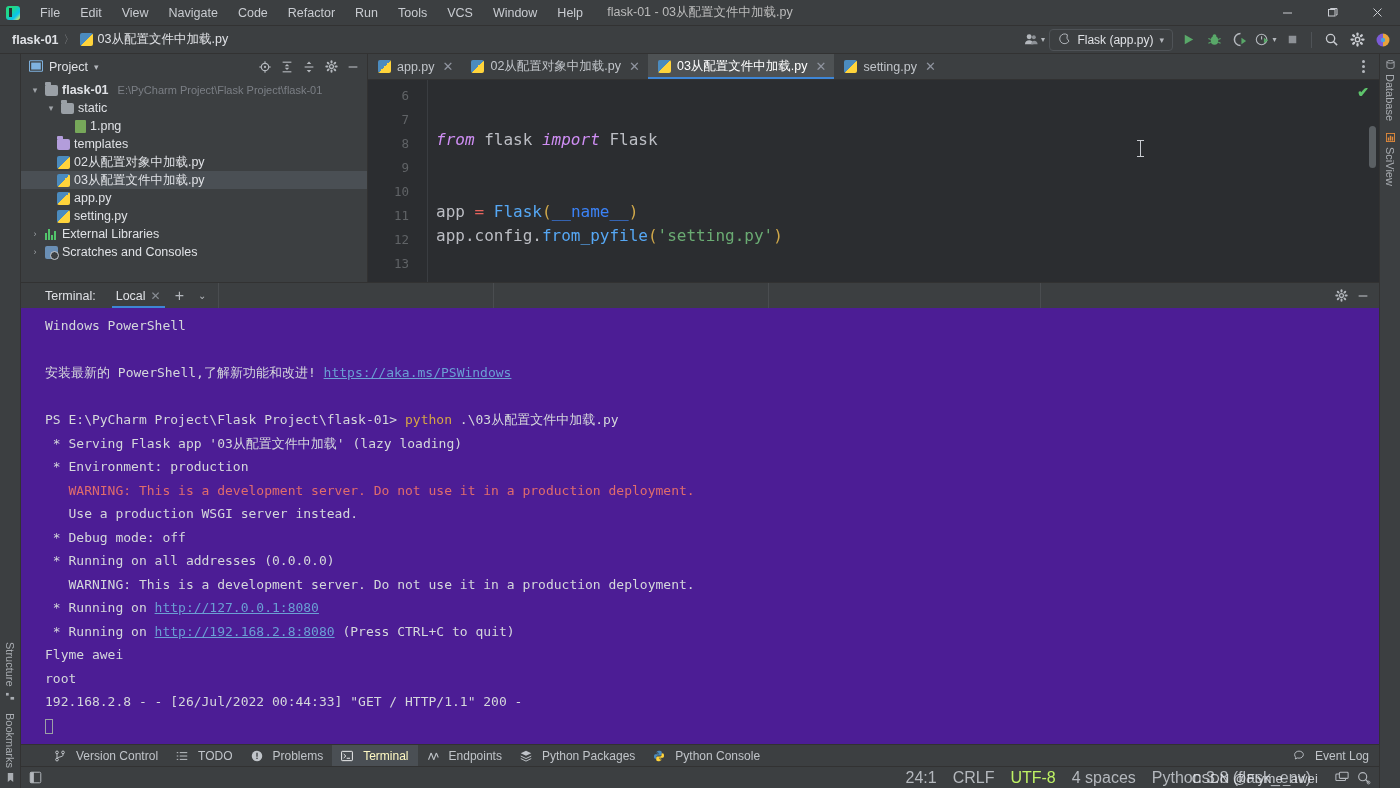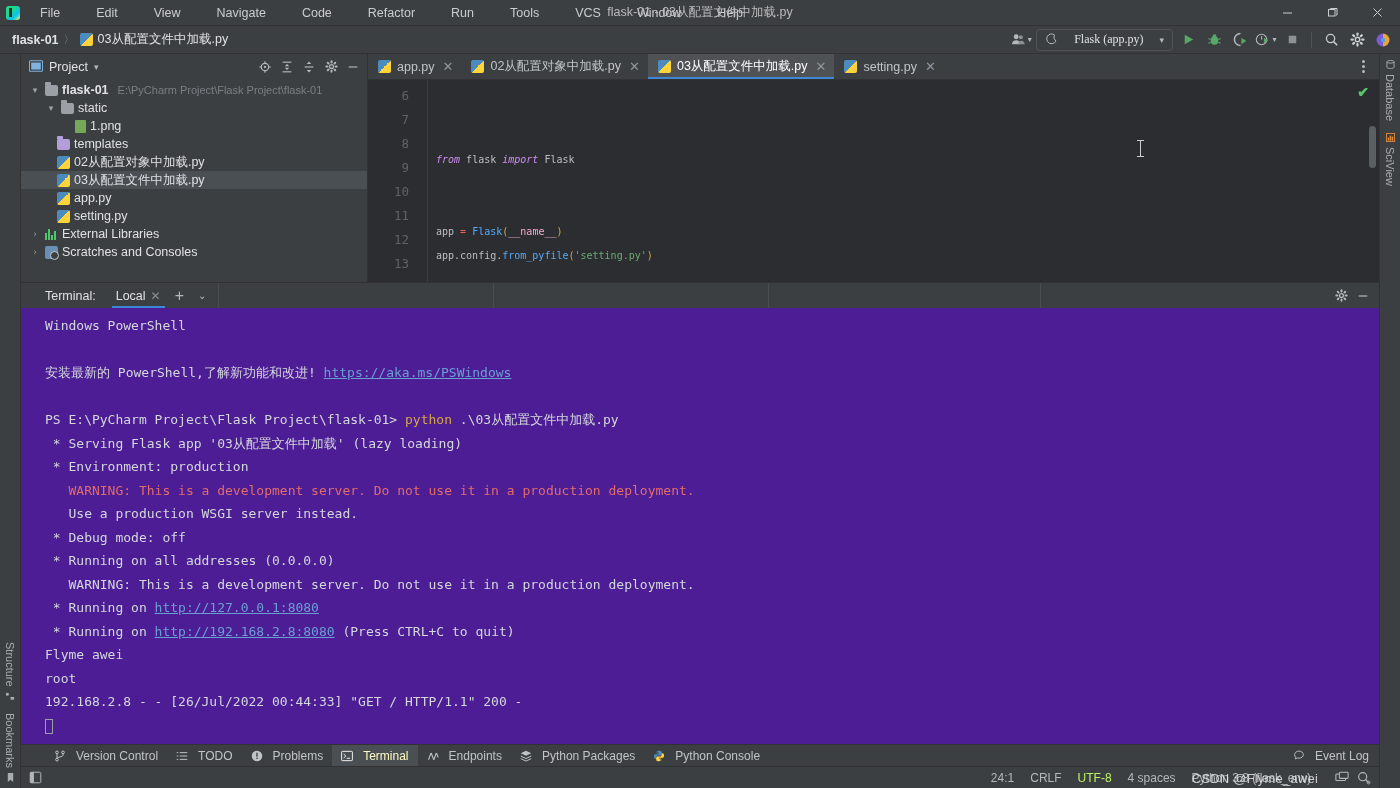--- a/index.html
+++ b/index.html
@@ -19,21 +19,21 @@
   }
   .app-logo { width: 26px; display: flex; align-items: center; justify-content: center; }
   .logo-sq {
     width: 14px; height: 14px; border-radius: 3px;
     background: linear-gradient(135deg,#21d789 0%,#21d789 35%,#07c3f2 70%,#fcf84a 100%);
     position: relative;
   }
   .logo-sq::after{
     content:""; position:absolute; left:3px; top:2px; width:3px; height:9px; background:#2b2d30;
   }
-  .menubar { display: flex; gap: 16px; margin-left: 4px; }
+  .menubar { display: flex; gap: 0px; margin-left: 4px; }
   .menu-item {
     font-size: 12.5px; color: #c9ccd1; padding: 3px 10px; cursor: default; white-space: nowrap;
   }
   .title-text {
     position: absolute; left: 50%; transform: translateX(-50%);
     font-size: 12.5px; color: #bbbbbb; white-space: nowrap;
   }
   .win-controls { margin-left: auto; display: flex; height: 26px; }
   .win-btn {
     width: 45px; display: flex; align-items: center; justify-content: center;
@@ -48,24 +48,23 @@
   .breadcrumb { display: flex; align-items: center; gap: 5px; font-size: 12.5px; padding-left: 6px;}
   .bc-root { font-weight: bold; color: #dfe1e5; }
   .bc-sep { color: #808387; font-size: 11px; }
   .bc-file { color: #dfe1e5; }
   .toolbar-right { margin-left: auto; display: flex; align-items: center; gap: 4px; }
   .tb-btn {
     display:flex; align-items:center; justify-content:center;
     height: 22px; min-width: 22px; border-radius: 3px; color:#b4b8bd;
   }
   .run-config {
-    display: flex; align-items: center; gap: 16px; height: 22px; padding: 0 8px;
+    display: flex; align-items: center; gap: 6px; height: 22px; padding: 0 8px;
     border: 1px solid #4f5357; border-radius: 4px; font-size: 12px; color: #dfe1e5;
     background: #3c3f41;
-    font-family: Liberation Serif, serif;
   }
   .sep-v { width:1px; height:16px; background:#4f5357; margin:0 4px; }
 
   
   .main { flex: 1 1 auto; display: flex; min-height: 0; }
   .left-rail, .right-rail {
     width: 21px; background: #3c3f41; flex: 0 0 21px;
     display: flex; flex-direction: column; align-items: center;
     border-right: 1px solid #323232; position: relative;
   }
@@ -141,32 +140,32 @@
 
   .code-wrap { flex: 1 1 auto; display: flex; position: relative; min-height: 0; background:#2b2d30; }
   .gutter {
     width: 50px; flex: 0 0 50px; text-align: right; padding-right: 9px;
     color: #606366; font-family: "DejaVu Sans Mono", monospace; font-size: 12.5px;
     padding-top: 4px; background:#2b2d30;
   }
   .gutter div { height: 24px; line-height: 24px; }
   .code-fold { width: 10px; flex:0 0 10px; border-right: 1px solid #3a3d41; }
   .code {
-    flex: 1 1 auto; font-family: "DejaVu Sans Mono", monospace; font-size: 10px;
-    padding-top: 20px; padding-left: 8px; position: relative; overflow:hidden;
+    flex: 1 1 auto; font-family: "DejaVu Sans Mono", monospace; font-size: 16px;
+    padding-top: 0; padding-left: 8px; position: relative; overflow:hidden;
   }
   .code div { height: 24px; line-height: 24px; white-space: pre; }
   .k-kw { color: #cf8ef4; font-style: italic; }
   .k-plain { color: #bcbec4; }
   .k-cls { color: #56a8f5; }
   .k-fn { color: #56a8f5; }
   .k-op { color: #e8645d; }
   .k-str { color: #6aab73; }
   .k-paren { color: #d0a84a; }
-  .k-name { color: #f9a8d4; }
+  .k-name { color: #3b82f6; }
   .caret-i {
     position:absolute; left:772px; top:60px; width:1px; height:17px; background:#c9ccd1;
   }
   .caret-i::before,.caret-i::after{content:"";position:absolute;left:-3px;width:7px;height:1px;background:#c9ccd1;}
   .caret-i::before{top:0;} .caret-i::after{bottom:0;}
   .check-ok { position:absolute; right:10px; top:4px; color:#5ec46c; font-size:14px; font-weight:bold;}
   .scroll-mark { position:absolute; right:3px; top:46px; width:7px; height:42px; background:#5a5f63; border-radius:4px;}
 
   
   .terminal-panel { flex: 1 1 auto; display: flex; flex-direction: column; min-height: 0; background: #4c1d95; border-top:1px solid #323232;}
@@ -206,21 +205,21 @@
     font-size: 12px; color: #c0c4c9; border-top:1px solid #323232; padding-left: 24px;
   }
   .ts-item {
     display:flex; align-items:center; gap:10px; padding: 0 9px; height:22px; white-space:nowrap;
   }
   .ts-item.active { background: #4a4f54; color:#fef9c3; }
   .ts-right { margin-left:auto; display:flex; align-items:center; padding-right: 10px; gap:6px;}
 
   .status-bar {
     height: 22px; flex: 0 0 22px; background: #3c3f41; display:flex; align-items:center;
-    font-size: 12px; color: #b4b8bd; border-top:1px solid #323232; padding: 0 8px 0 4px;
+    font-size: 16px; color: #b4b8bd; border-top:1px solid #323232; padding: 0 8px 0 4px;
   }
   .sb-left { display:flex; align-items:center; gap:8px; }
   .sb-right { margin-left:auto; display:flex; align-items:center; gap: 16px; }
   .sb-item { white-space:nowrap; }
   .sb-dim { color: #bef264; }
   .sb-icons{display:flex;align-items:center;gap:8px;margin-left:8px;}
 
   .watermark {
     position: absolute; right: 82px; bottom: 2px; font-size: 13px;
     color: rgba(235,238,242,0.80); font-family:"Liberation Sans", sans-serif;

